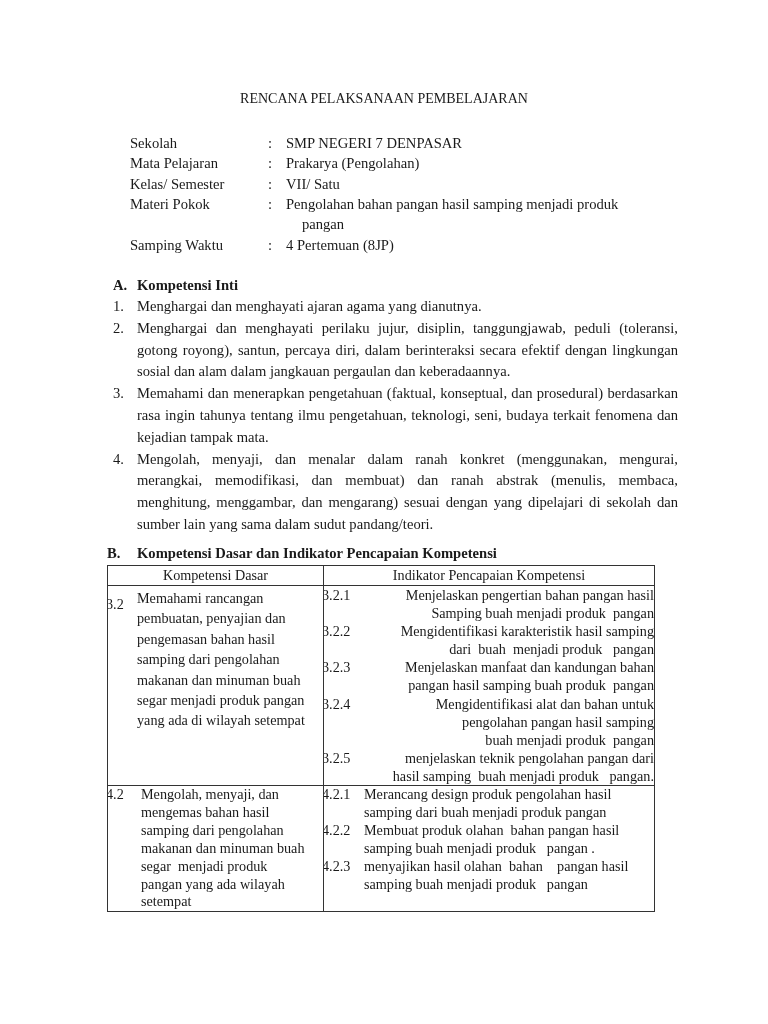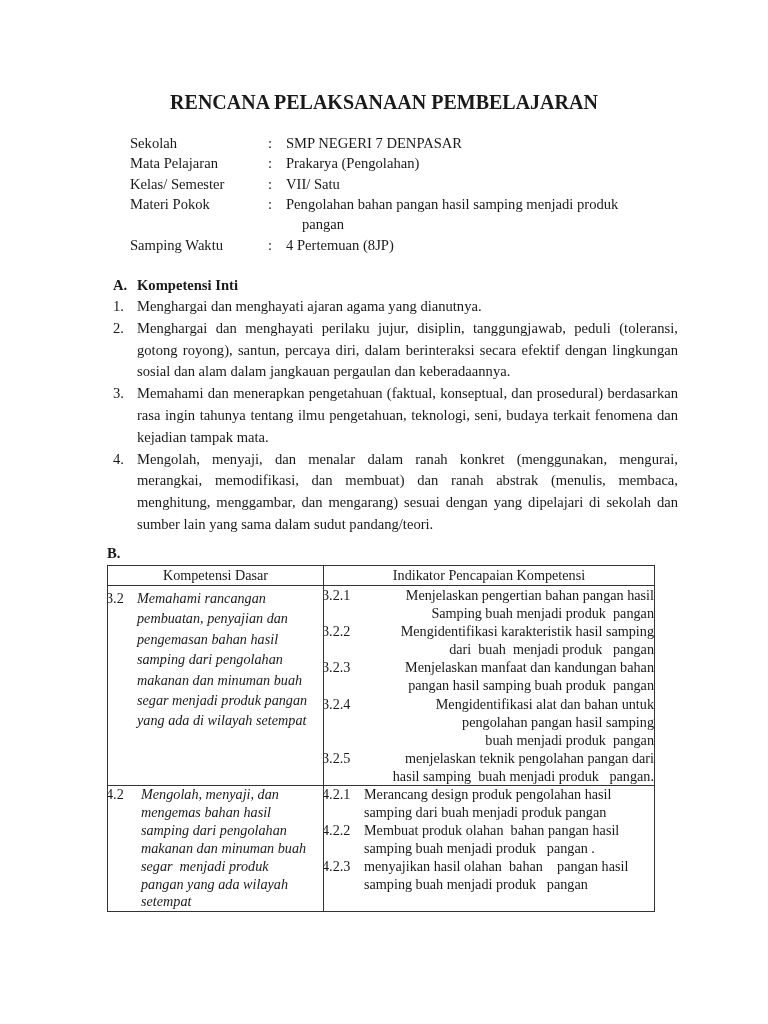--- a/index.html
+++ b/index.html
@@ -2,21 +2,21 @@
 <html><head>
 <meta charset="utf-8">
 <style>
   html, body { margin: 0; padding: 0; background: #ffffff; }
   body {
     width: 768px; height: 1024px; position: relative; overflow: hidden;
     font-family: "Liberation Serif", "DejaVu Serif", serif;
     color: #1a1a1a; font-size: 14.6px;
   }
   .abs { position: absolute; white-space: nowrap; }
-  .title { left: 0; width: 768px; top: 91px; text-align: center; font-weight: bold; font-size: 20px; }
+  .title { left: 0; width: 768px; top: 91px; text-align: center; font-weight: normal; font-size: 14px; }
 
   .meta-row { position: absolute; left: 118px; height: 20px; line-height: 20px; }
   .meta-label { position: absolute; left: 12px; white-space: nowrap; }
   .meta-colon { position: absolute; left: 150px; }
   .meta-value { position: absolute; left: 168px; white-space: nowrap; }
 
   .sec-head { position: absolute; font-weight: bold; white-space: nowrap; }
   .sec-head .letter { position: absolute; left: 0; }
   .sec-head .txt { position: absolute; }
 
@@ -27,21 +27,21 @@
 
   table.kd {
     position: absolute; left: 107px; top: 565px; width: 548px;
     border-collapse: collapse; font-size: 14.2px; padding-left: 11px;
   }
   table.kd th, table.kd td { border: 1.5px solid #333; vertical-align: top; padding: 0; }
   table.kd th { font-weight: normal; text-align: center; height: 19px; line-height: 19px; }
   .col-kd { width: 215px; }
   .kd-cell { position: relative; overflow: hidden; }
   .kd-num { position: absolute; left: -2px; top: 0; }
-  .kd-text { display: block; padding-left: 29px; font-style: italic; }
+  .kd-text { display: block; padding-left: 29px; }
   .ind { position: relative; overflow: hidden; }
   .ind-row { position: relative; }
   .ind-num { position: absolute; left: -2px; top: 0; }
   .ind-text { display: block; padding-left: 40px; white-space: pre; }
   .row1 td { height: 196px; }
   .row1 .kd-text { line-height: 20.4px; padding-top: 2px; }
   .row1 .ind-text { line-height: 18.1px; text-align: right; }
   .row2 td { height: 125px; }
   .row2 .kd-text, .row2 .ind-text { line-height: 17.9px; }
   .row2 .kd-text { padding-left: 33px; }
@@ -99,34 +99,35 @@
     <span class="txt">Memahami dan menerapkan pengetahuan (faktual, konseptual, dan prosedural) berdasarkan rasa ingin tahunya tentang ilmu pengetahuan, teknologi, seni, budaya terkait fenomena dan kejadian tampak mata.</span>
   </li>
   <li class="ki-item">
     <span class="num">4.</span>
     <span class="txt">Mengolah, menyaji, dan menalar dalam ranah konkret (menggunakan, mengurai, merangkai, memodifikasi, dan membuat) dan ranah abstrak (menulis, membaca, menghitung, menggambar, dan mengarang) sesuai dengan yang dipelajari di sekolah dan sumber lain yang sama dalam sudut pandang/teori.</span>
   </li>
 </ol>
 
 <div class="sec-head" style="left:107px; top:545px; height:20px; width:520px">
   <span class="letter">B.</span>
+  <span class="txt" style="left:30px">Kompetensi Dasar dan Indikator Pencapaian Kompetensi</span>
 </div>
 
 <table class="kd">
   <thead>
     <tr>
       <th class="col-kd">Kompetensi Dasar</th>
       <th>Indikator Pencapaian Kompetensi</th>
     </tr>
   </thead>
   <tbody>
     <tr class="row1">
       <td>
         <div class="kd-cell">
-          <span class="kd-num" style="top:2px; line-height:20.4px">3.2</span>
+          <span class="kd-num" style="top:8px; line-height:20.4px">3.2</span>
           <span class="kd-text kd-multiline" style="white-space:pre">Memahami rancangan
 pembuatan, penyajian dan
 pengemasan bahan hasil
 samping dari pengolahan
 makanan dan minuman buah
 segar menjadi produk pangan
 yang ada di wilayah setempat</span>
         </div>
       </td>
       <td>

